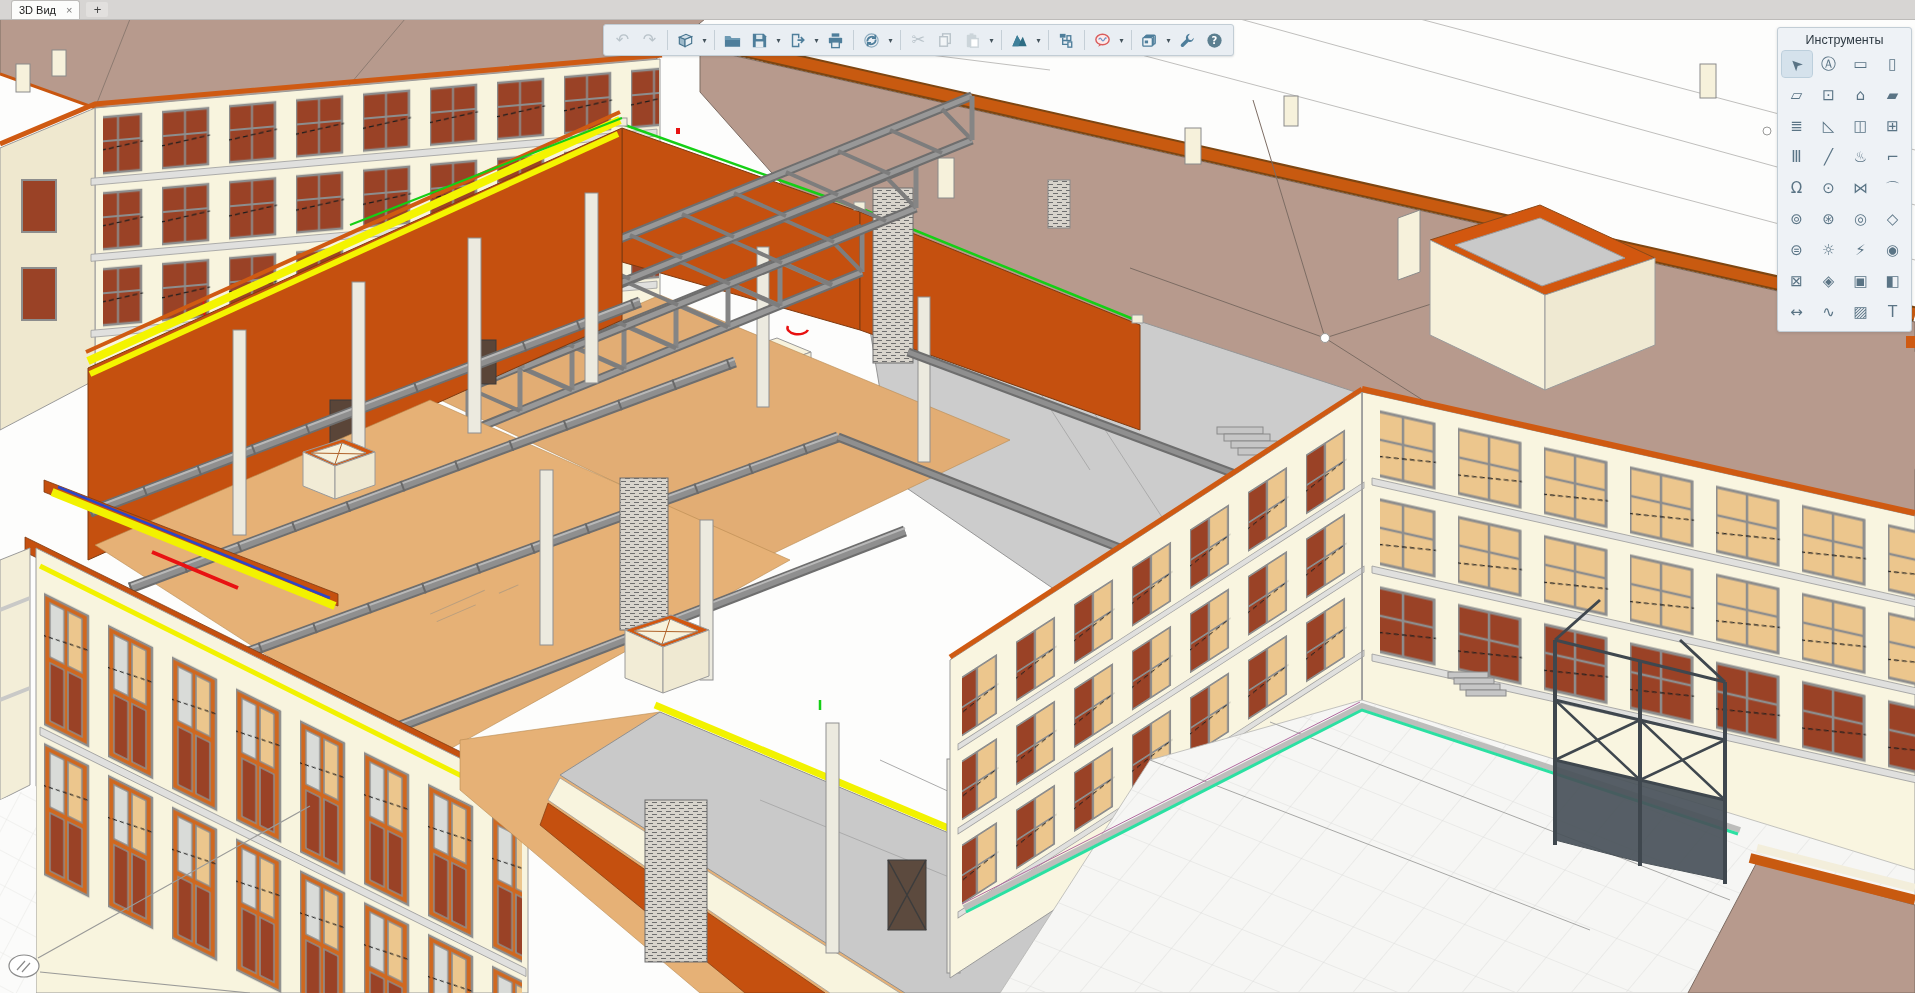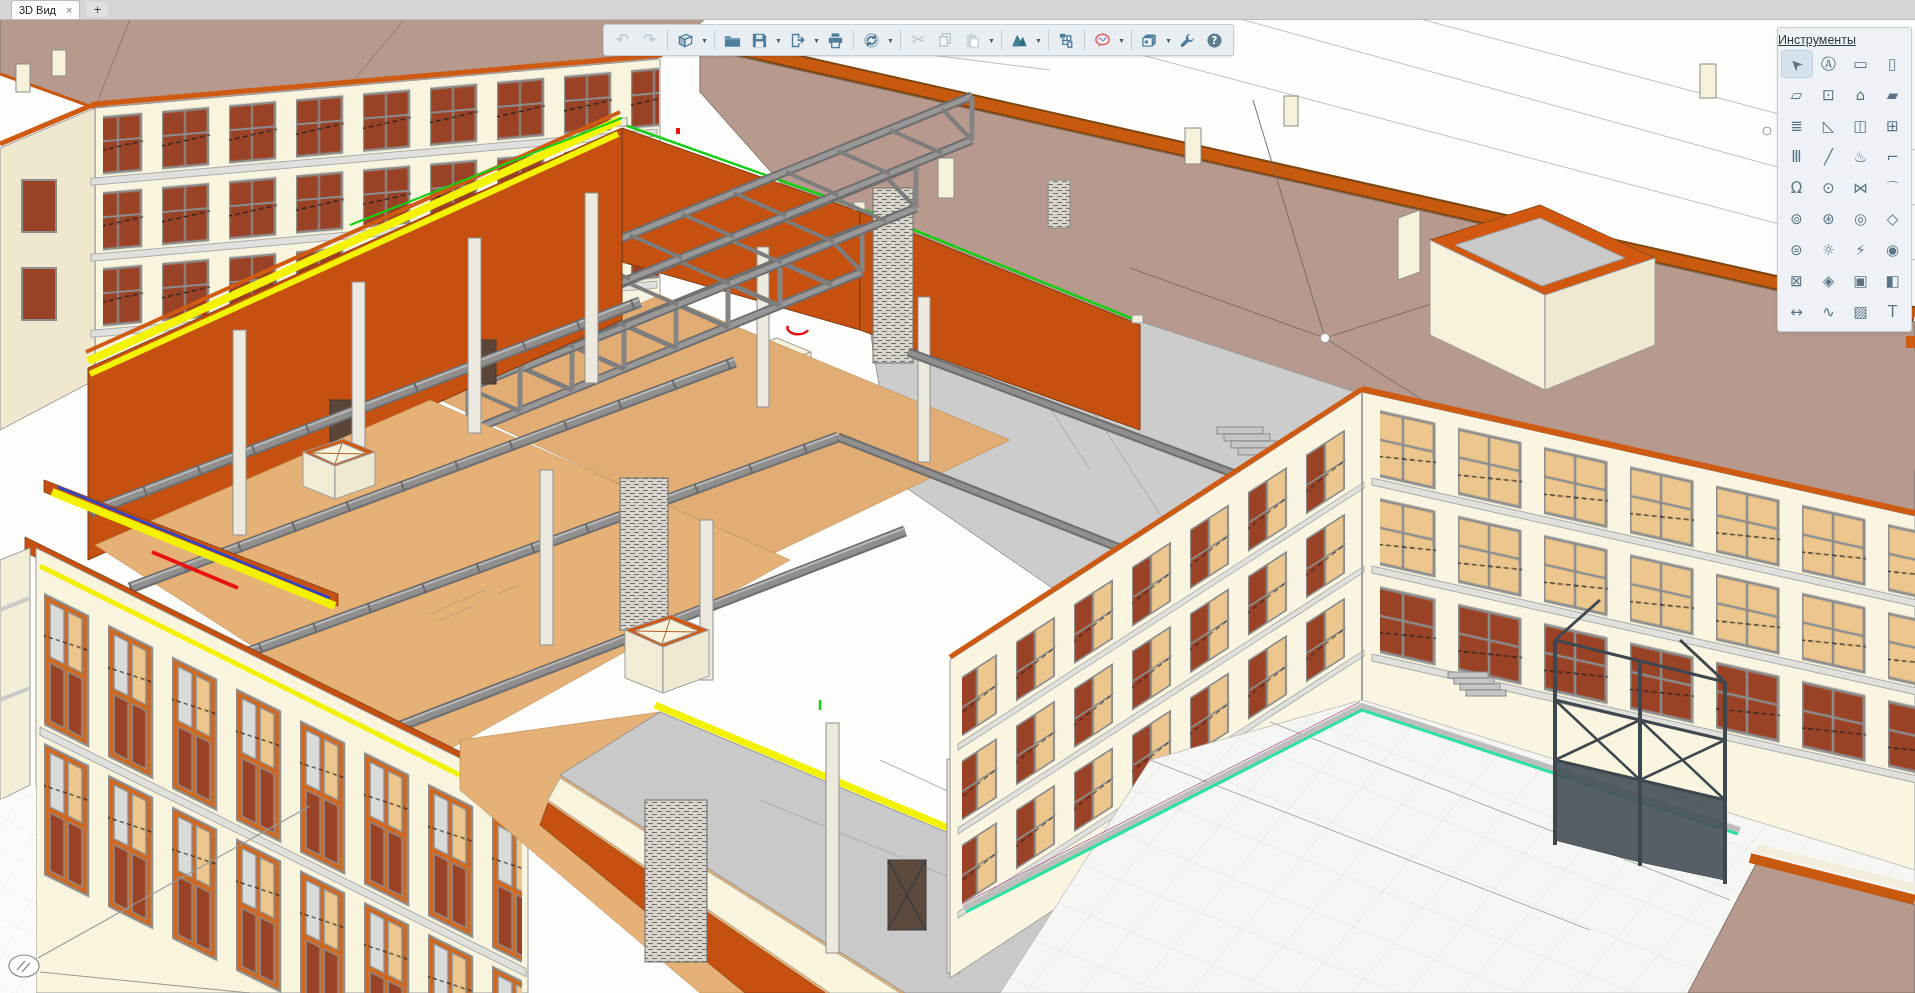--- a/index.html
+++ b/index.html
@@ -21,21 +21,21 @@
   .tb-btn{width:27px;height:25px;display:flex;align-items:center;justify-content:center;border-radius:2px;}
   .tb-btn svg{width:19px;height:19px;display:block;}
   .tb-glyph{font-family:"DejaVu Sans",sans-serif;font-size:16px;color:#4e7e9b;line-height:1;}
   .tb-glyph.dis{color:#b9c3ca;}
   .dd{width:11px;font-size:8px;color:#44535c;text-align:center;font-family:"DejaVu Sans",sans-serif;}
   .tb-sep{width:1px;height:20px;background:#c5cfd7;margin:0 4px;}
   
   .tools-panel{position:absolute;left:1777px;top:27px;width:133px;background:#eef2f6;
                border:1px solid #c2cdd5;border-radius:3px;box-shadow:0 1px 3px rgba(60,70,80,.18);
                z-index:40;padding-bottom:6px;}
-  .tools-title{font-size:12.5px;color:#2f3b44;text-align:left;padding:5px 0 4px;text-decoration:underline;}
+  .tools-title{font-size:12.5px;color:#2f3b44;text-align:center;padding:5px 0 4px;}
   .tools-grid{display:grid;grid-template-columns:repeat(4,30px);gap:5px 2px;justify-content:center;}
   .tool{height:26px;display:flex;align-items:center;justify-content:center;border-radius:3px;
         font-family:"DejaVu Sans",sans-serif;font-size:15px;color:#5a7485;line-height:1;}
   .tool.selected{background:#d5e2ec;outline:1px solid #bccfdc;}
   .tool .rot{display:inline-block;transform:rotate(-135deg);}
   
   .viewport{position:absolute;left:0;top:0;width:1915px;height:993px;z-index:1;}
 </style>
 </head>
 <body>

